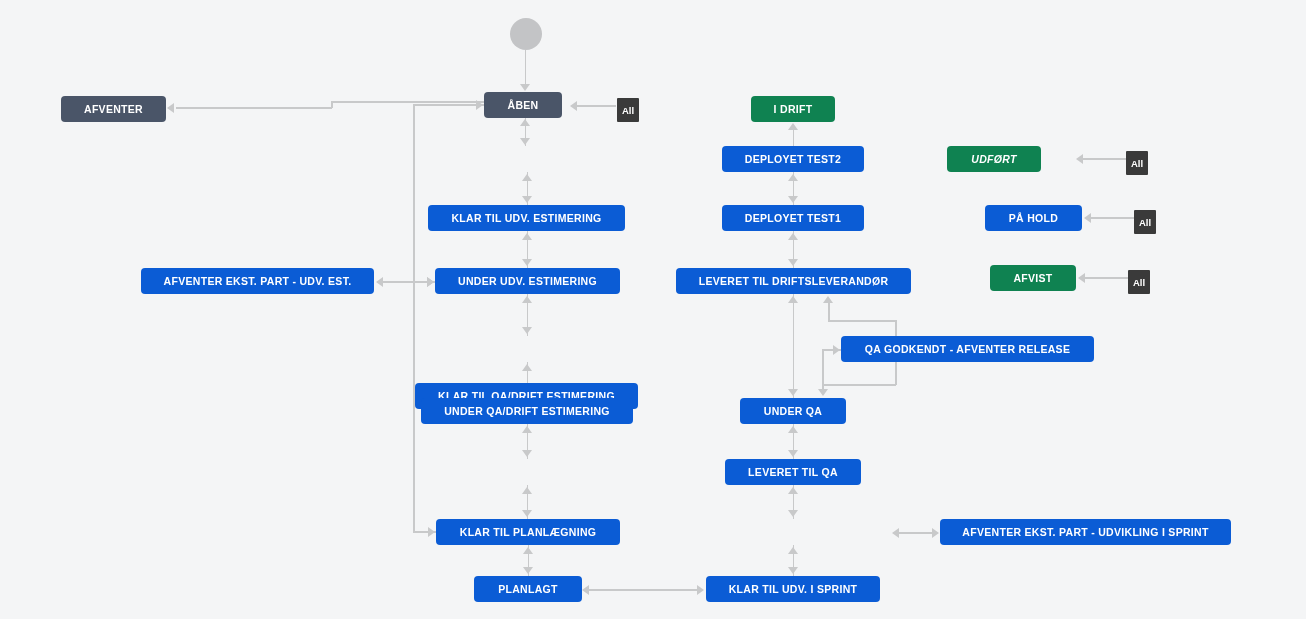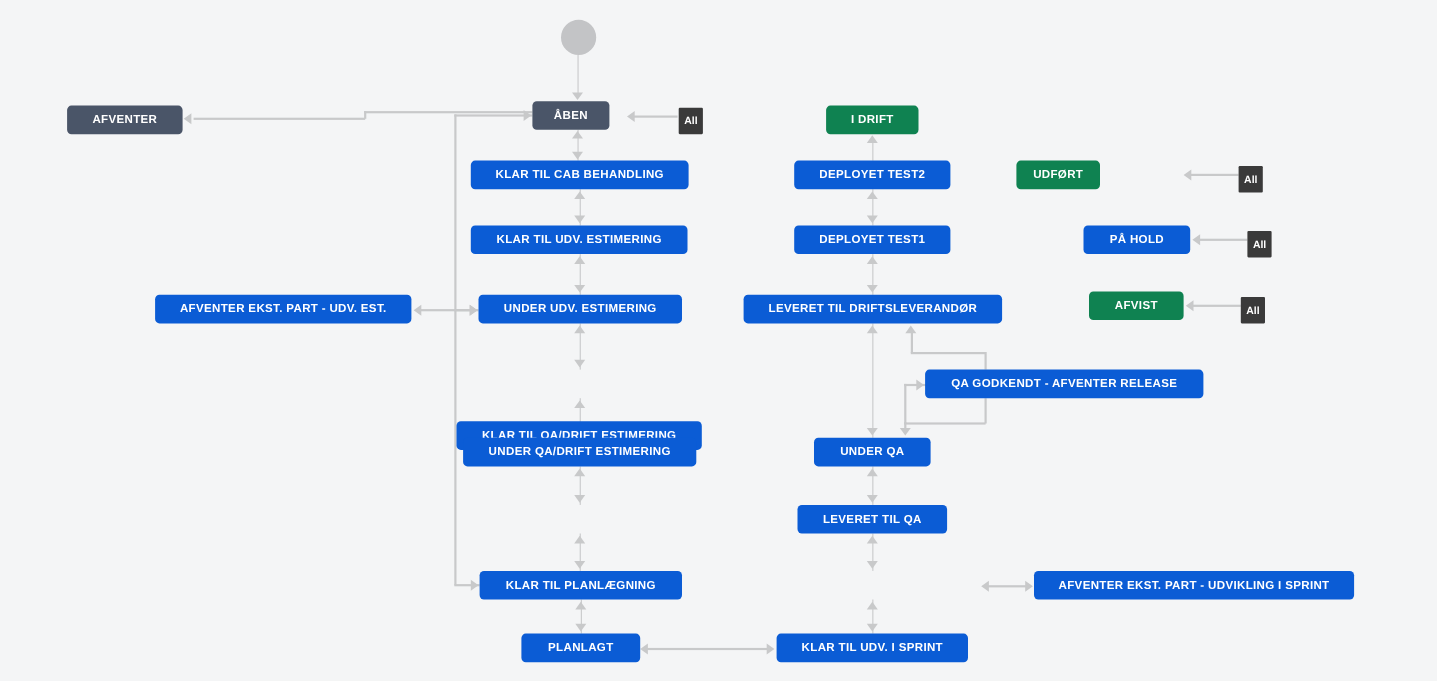--- a/index.html
+++ b/index.html
@@ -179,42 +179,41 @@
   <div class="ar left" style="left:1076px;top:153.5px;"></div>
 
   <div class="ln h" style="left:1090px;top:217px;width:44px;"></div>
   <div class="ar left" style="left:1084px;top:212.5px;"></div>
 
   <div class="ln h" style="left:1084px;top:277px;width:44px;"></div>
   <div class="ar left" style="left:1078px;top:272.5px;"></div>
 
   <div class="start-node" style="left:510px;top:18px;"></div>
 
-  <div class="node slate" style="left:484px;top:92px;width:70px;">ÅBEN</div>
+  <div class="node slate" style="left:484px;top:92px;width:78px;">ÅBEN</div>
   <div class="node slate" style="left:61px;top:96px;width:105px;">AFVENTER</div>
-  <div class="node blue" style="left:428px;top:146px;width:198px;">KLAR TIL CAB BEHANDLING</div>
   <div class="node blue" style="left:428px;top:205px;width:197px;">KLAR TIL UDV. ESTIMERING</div>
   <div class="node blue" style="left:435px;top:268px;width:185px;">UNDER UDV. ESTIMERING</div>
   <div class="node blue" style="left:141px;top:268px;width:233px;">AFVENTER EKST. PART - UDV. EST.</div>
   <div class="node blue" style="left:415px;top:336px;width:223px;margin-top:47px;">KLAR TIL QA/DRIFT ESTIMERING</div>
   <div class="node blue" style="left:421px;top:398px;width:212px;">UNDER QA/DRIFT ESTIMERING</div>
   <div class="node blue" style="left:436px;top:519px;width:184px;">KLAR TIL PLANLÆGNING</div>
   <div class="node blue" style="left:474px;top:576px;width:108px;">PLANLAGT</div>
 
   <div class="node green" style="left:751px;top:96px;width:84px;">I DRIFT</div>
   <div class="node blue" style="left:722px;top:146px;width:142px;">DEPLOYET TEST2</div>
   <div class="node blue" style="left:722px;top:205px;width:142px;">DEPLOYET TEST1</div>
   <div class="node blue" style="left:676px;top:268px;width:235px;">LEVERET TIL DRIFTSLEVERANDØR</div>
   <div class="node blue" style="left:841px;top:336px;width:253px;">QA GODKENDT - AFVENTER RELEASE</div>
   <div class="node blue" style="left:740px;top:398px;width:106px;">UNDER QA</div>
   <div class="node blue" style="left:725px;top:459px;width:136px;">LEVERET TIL QA</div>
   <div class="node blue" style="left:940px;top:519px;width:291px;text-align:right;">AFVENTER EKST. PART - UDVIKLING I SPRINT</div>
   <div class="node blue" style="left:706px;top:576px;width:174px;">KLAR TIL UDV. I SPRINT</div>
 
-  <div class="node green" style="left:924px;top:146px;width:76px;">UDFØRT</div>
+  <div class="node green" style="left:947px;top:146px;width:94px;font-style:italic;">UDFØRT</div>
   <div class="node blue" style="left:985px;top:205px;width:97px;">PÅ HOLD</div>
   <div class="node green" style="left:990px;top:265px;width:86px;">AFVIST</div>
 
   <div class="badge" style="left:617px;top:98px;">All</div>
   <div class="badge" style="left:1126px;top:151px;">All</div>
   <div class="badge" style="left:1134px;top:210px;">All</div>
   <div class="badge" style="left:1128px;top:270px;">All</div>
 
 </div>
 

